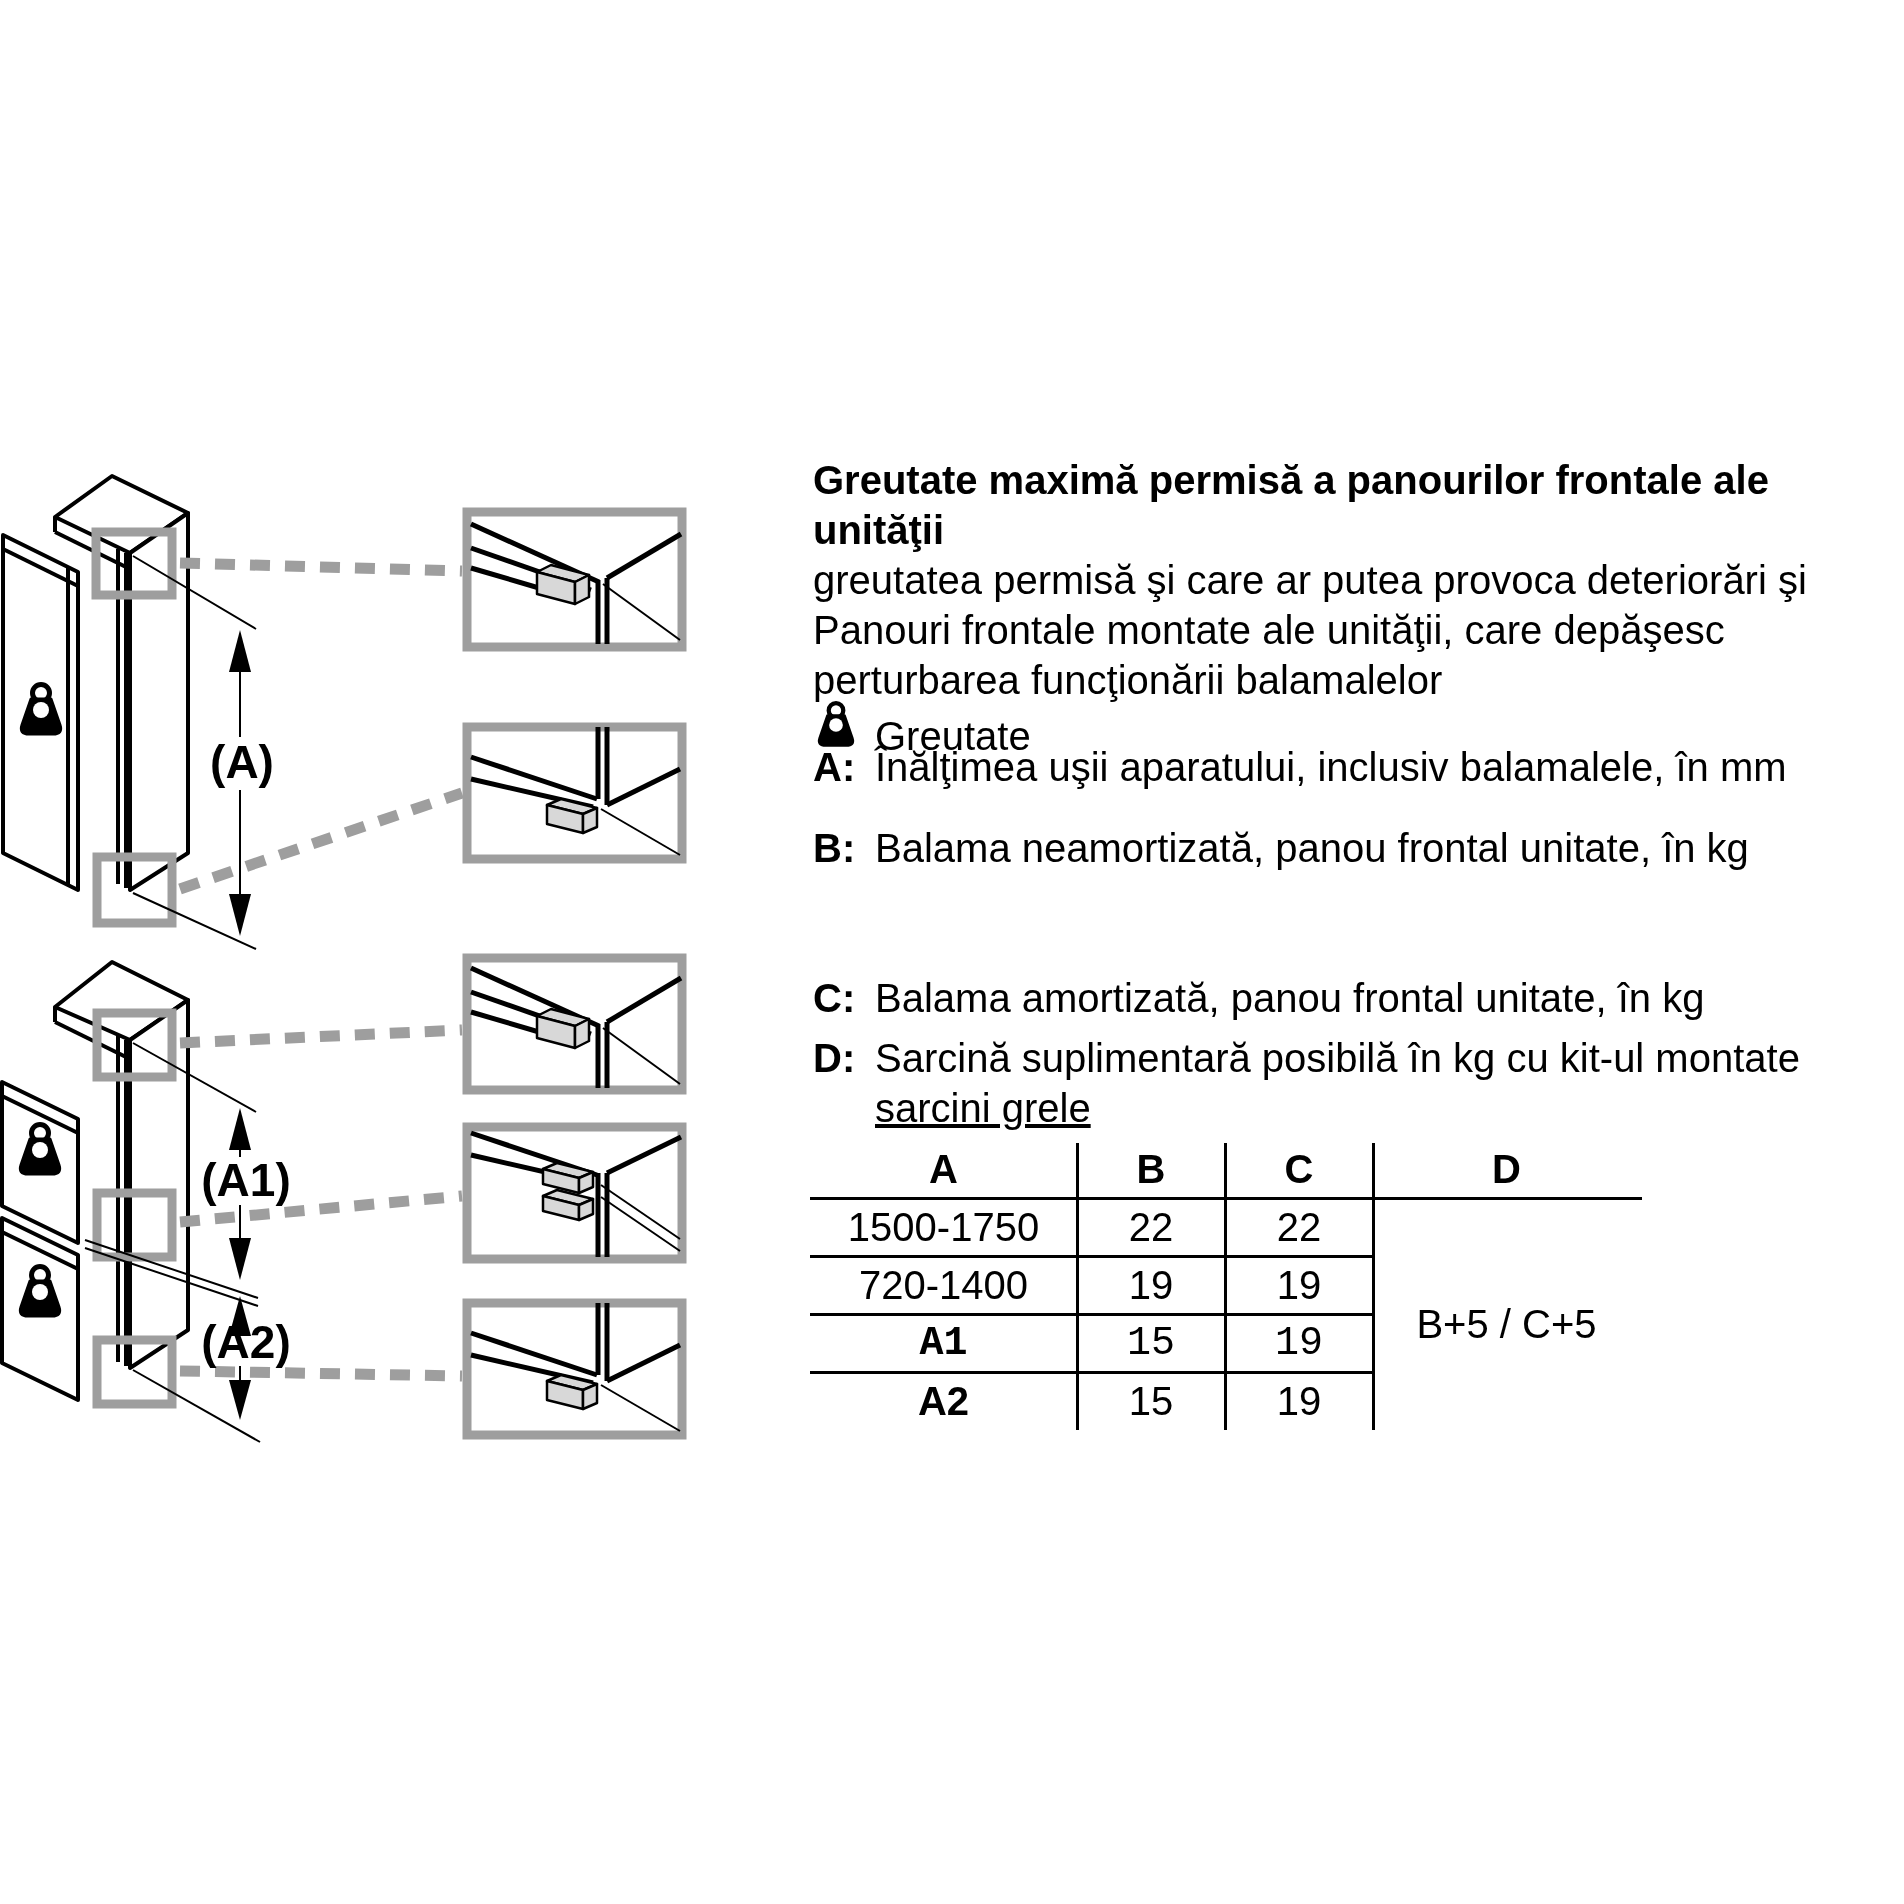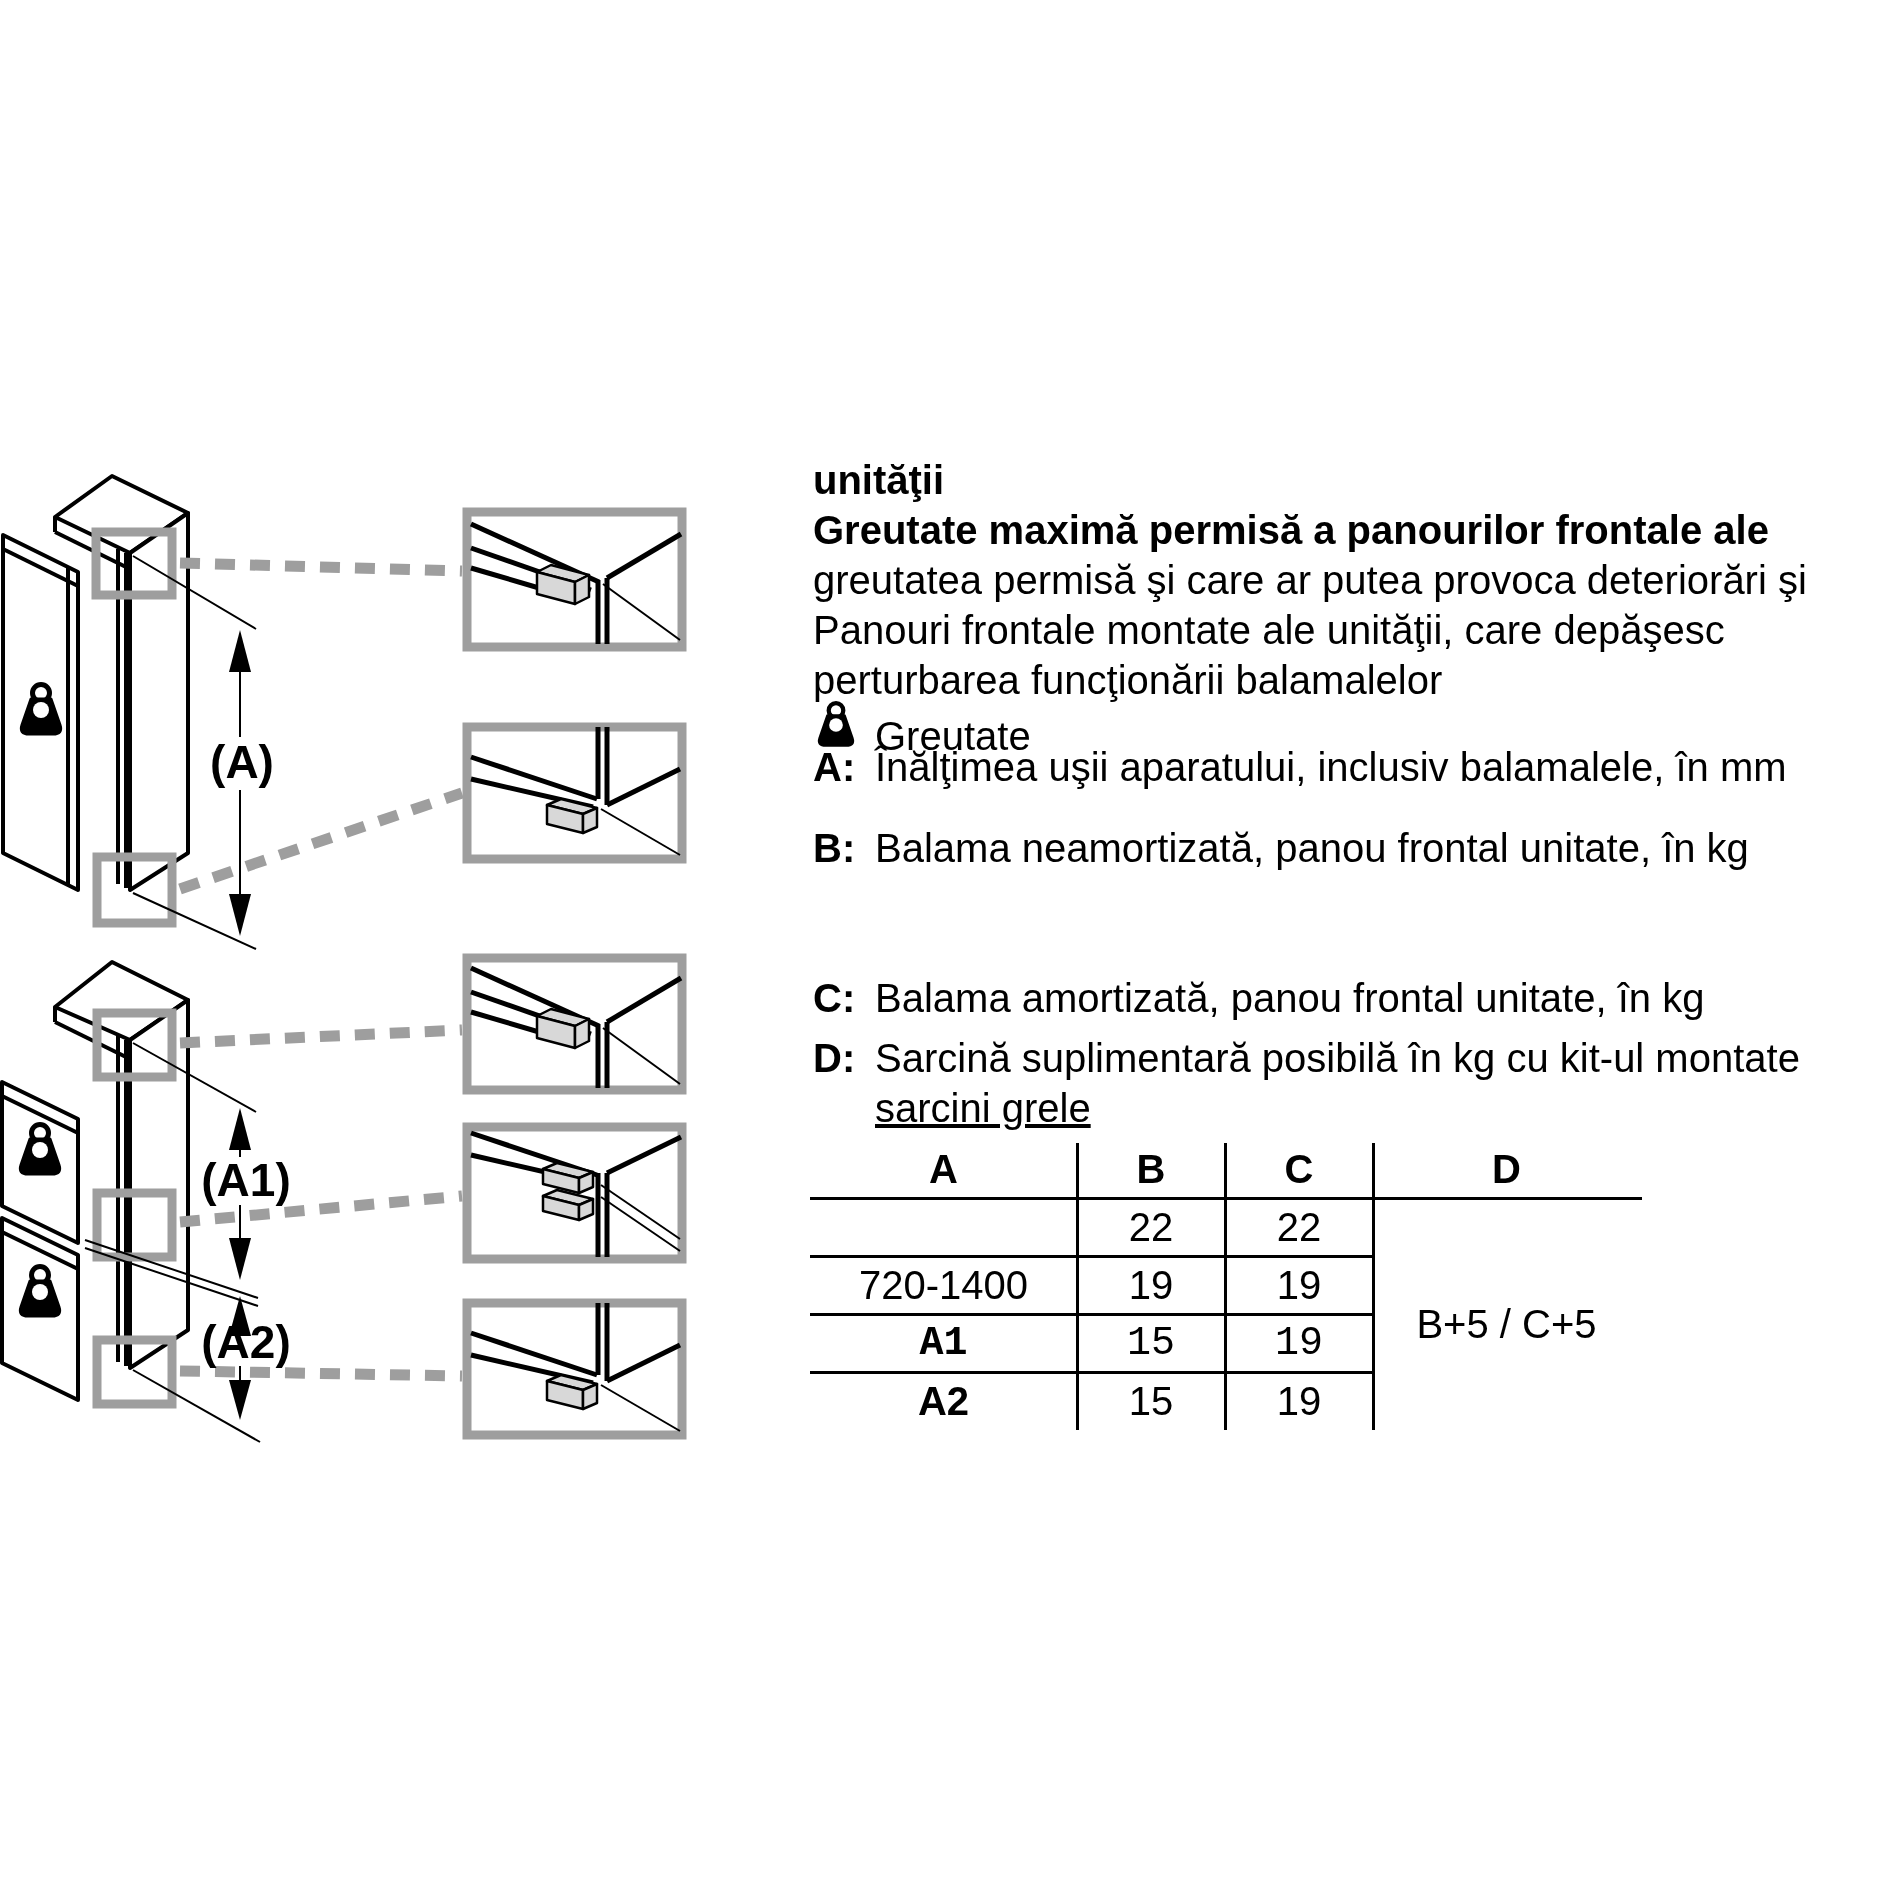--- a/index.html
+++ b/index.html
@@ -206,22 +206,22 @@
       <use href="#pat-mid" transform="translate(467,1127)"></use>
     </g>
     <g>
       <rect class="detailbox" x="467" y="1303" width="215" height="132"></rect>
       <use href="#pat-bottom" transform="translate(467,1303)"></use>
     </g>
   </g>
 </svg>
 
 <div class="txt bold" style="top:455px;">
+  <div>Greutate maximă permisă a panourilor frontale ale</div>
   <div>unităţii</div>
-  <div>Greutate maximă permisă a panourilor frontale ale</div>
 </div>
 
 <div class="txt" style="top:555px;">
   <div>greutatea permisă şi care ar putea provoca deteriorări şi</div>
   <div>Panouri frontale montate ale unităţii, care depăşesc</div>
   <div>perturbarea funcţionării balamalelor</div>
 </div>
 
 <svg class="legend-icon" style="top:701px;" viewBox="-24 -28 48 56" xmlns="http://www.w3.org/2000/svg">
   <circle cx="0" cy="-17" r="8.5" fill="#fff" stroke="#000" stroke-width="5"></circle>
@@ -256,20 +256,21 @@
   <div class="tline" style="left:0;top:57px;width:832px;height:3px;"></div>
   <div class="tline" style="left:0;top:115px;width:563px;height:3px;"></div>
   <div class="tline" style="left:0;top:173px;width:563px;height:3px;"></div>
   <div class="tline" style="left:0;top:231px;width:563px;height:3px;"></div>
 
   <div class="cell colA rowH hdr">A</div>
   <div class="cell colB rowH hdr">B</div>
   <div class="cell colC rowH hdr">C</div>
   <div class="cell colD rowH hdr">D</div>
 
+  <div class="cell colA row1">1500-1750</div>
   <div class="cell colB row1">22</div>
   <div class="cell colC row1">22</div>
 
   <div class="cell colA row2">720-1400</div>
   <div class="cell colB row2">19</div>
   <div class="cell colC row2">19</div>
 
   <div class="cell colA row3 hdr">A1</div>
   <div class="cell colB row3">15</div>
   <div class="cell colC row3">19</div>

